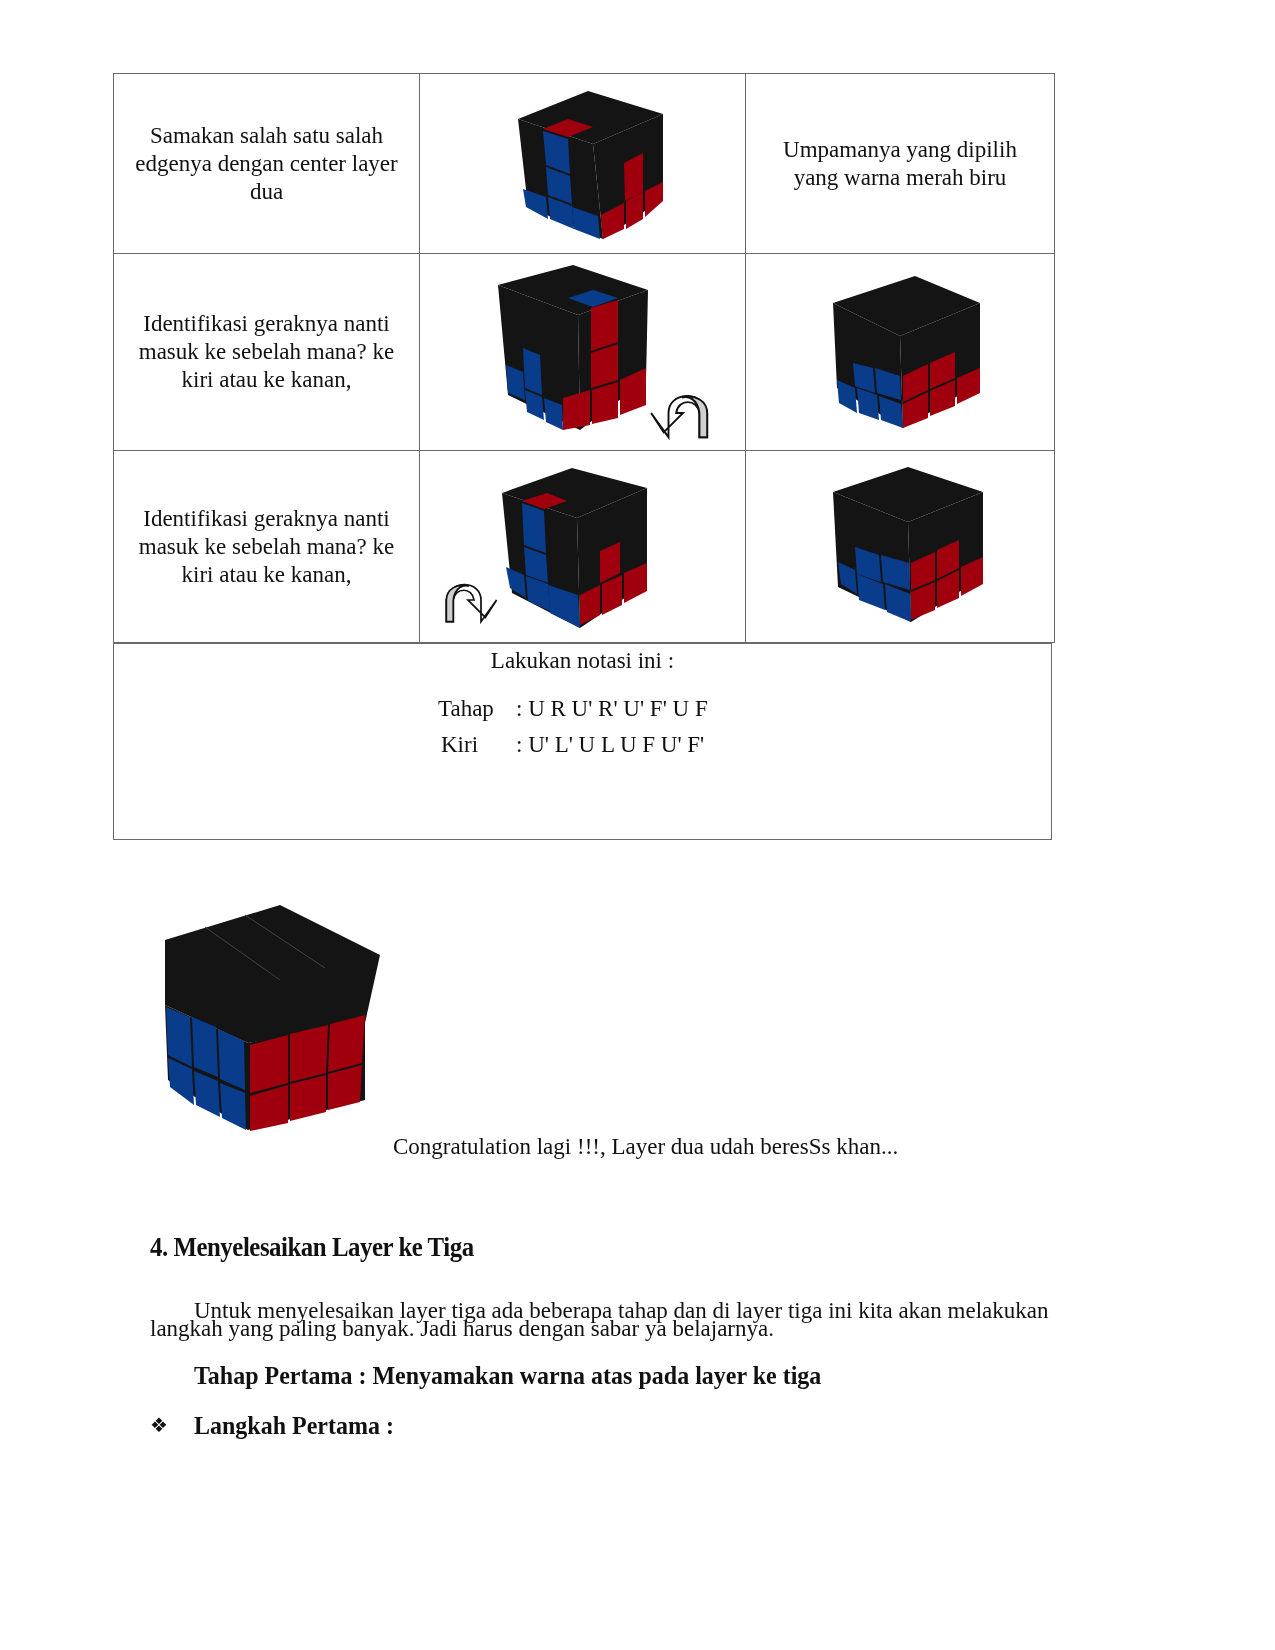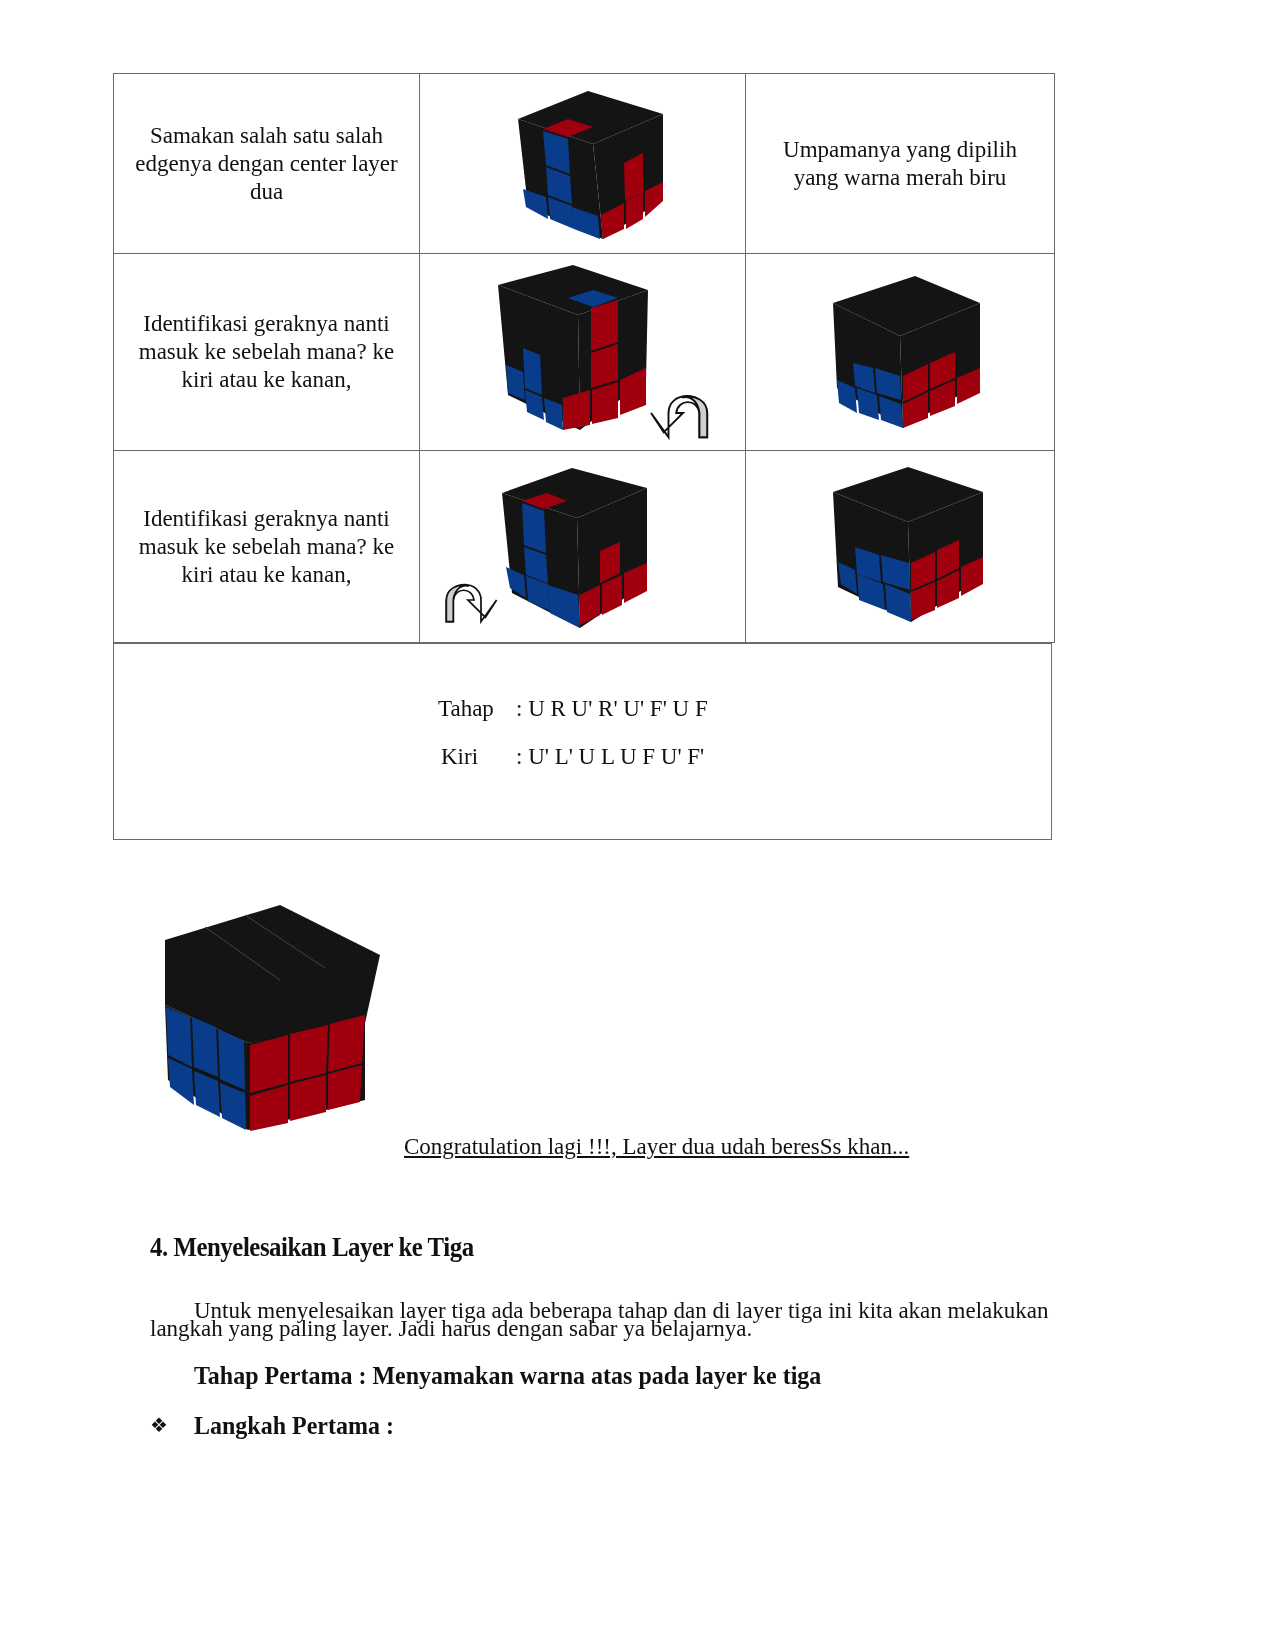--- a/index.html
+++ b/index.html
@@ -140,24 +140,25 @@
         <polygon points="98,130 122,120 122,148 98,158" fill="#a0000e"></polygon>
         <polygon points="124,119 146,108 146,136 124,146" fill="#a0000e"></polygon>
         <polygon points="148,105 170,95 170,122 148,134" fill="#a0000e"></polygon>
       </svg>
     </td>
   </tr>
 </tbody>
   </table>
 
 <div class="notation-box">
+  <div class="notation-title">Lakukan notasi ini :</div>
   <div class="notation-row" style="left:324px; top:52px;">
     <span class="lbl">Tahap</span><span>: U R U' R' U' F' U F</span>
   </div>
-  <div class="notation-row" style="left:327px; top:100px;">
+  <div class="notation-row" style="left:327px; top:88px;">
     <span class="lbl" style="width:75px">Kiri</span><span>: U' L' U L U F U' F'</span>
   </div>
 </div>
 
 <svg class="abs" style="left:160px; top:905px" width="230" height="230" viewBox="0 0 230 230">
   <polygon points="5,35 120,0 220,50 205,118 88,138 5,100" fill="#141414"></polygon>
   <polygon points="5,100 88,138 88,225 8,175" fill="#141414"></polygon>
   <polygon points="88,138 205,112 205,195 88,225" fill="#141414"></polygon>
   <line x1="45" y1="22" x2="120" y2="75" stroke="#444" stroke-width="1"></line>
   <line x1="85" y1="10" x2="165" y2="63" stroke="#444" stroke-width="1"></line>
@@ -168,23 +169,23 @@
   <polygon points="34,166 58,176 60,212 36,200" fill="#0a3c8c"></polygon>
   <polygon points="60,178 85,188 86,225 62,213" fill="#0a3c8c"></polygon>
   <polygon points="90,140 128,130 128,178 90,188" fill="#a0000e"></polygon>
   <polygon points="130,129 168,120 166,168 130,177" fill="#a0000e"></polygon>
   <polygon points="170,119 205,110 202,158 168,167" fill="#a0000e"></polygon>
   <polygon points="90,191 128,180 128,218 90,226" fill="#a0000e"></polygon>
   <polygon points="130,179 166,170 166,207 130,216" fill="#a0000e"></polygon>
   <polygon points="168,169 202,160 200,197 168,205" fill="#a0000e"></polygon>
 </svg>
 
-<div class="abs para" style="left:404px; top:1133px;text-decoration:underline;">Congratulation lagi !!!, Layer dua udah beresSs khan...</div>
+<div class="abs para" style="left:393px; top:1133px;">Congratulation lagi !!!, Layer dua udah beresSs khan...</div>
 
 <div class="abs heading" style="left:150px; top:1232px;">4. Menyelesaikan Layer ke Tiga</div>
 
 <div class="abs para" style="left:194px; top:1287px;margin-top:10px;">Untuk menyelesaikan layer tiga ada beberapa tahap dan di layer tiga ini kita akan melakukan</div>
-<div class="abs para" style="left:150px; top:1315px;">langkah yang paling layer. Jadi harus dengan sabar ya belajarnya.</div>
+<div class="abs para" style="left:150px; top:1315px;">langkah yang paling banyak. Jadi harus dengan sabar ya belajarnya.</div>
 
 <div class="abs subheading" style="left:194px; top:1362px;">Tahap Pertama : Menyamakan warna atas pada layer ke tiga</div>
 
 <div class="abs" style="left:150px; top:1413px; font-size:20px;">❖</div>
 <div class="abs subheading" style="left:194px; top:1412px;">Langkah Pertama :</div>
 
 </body></html>

